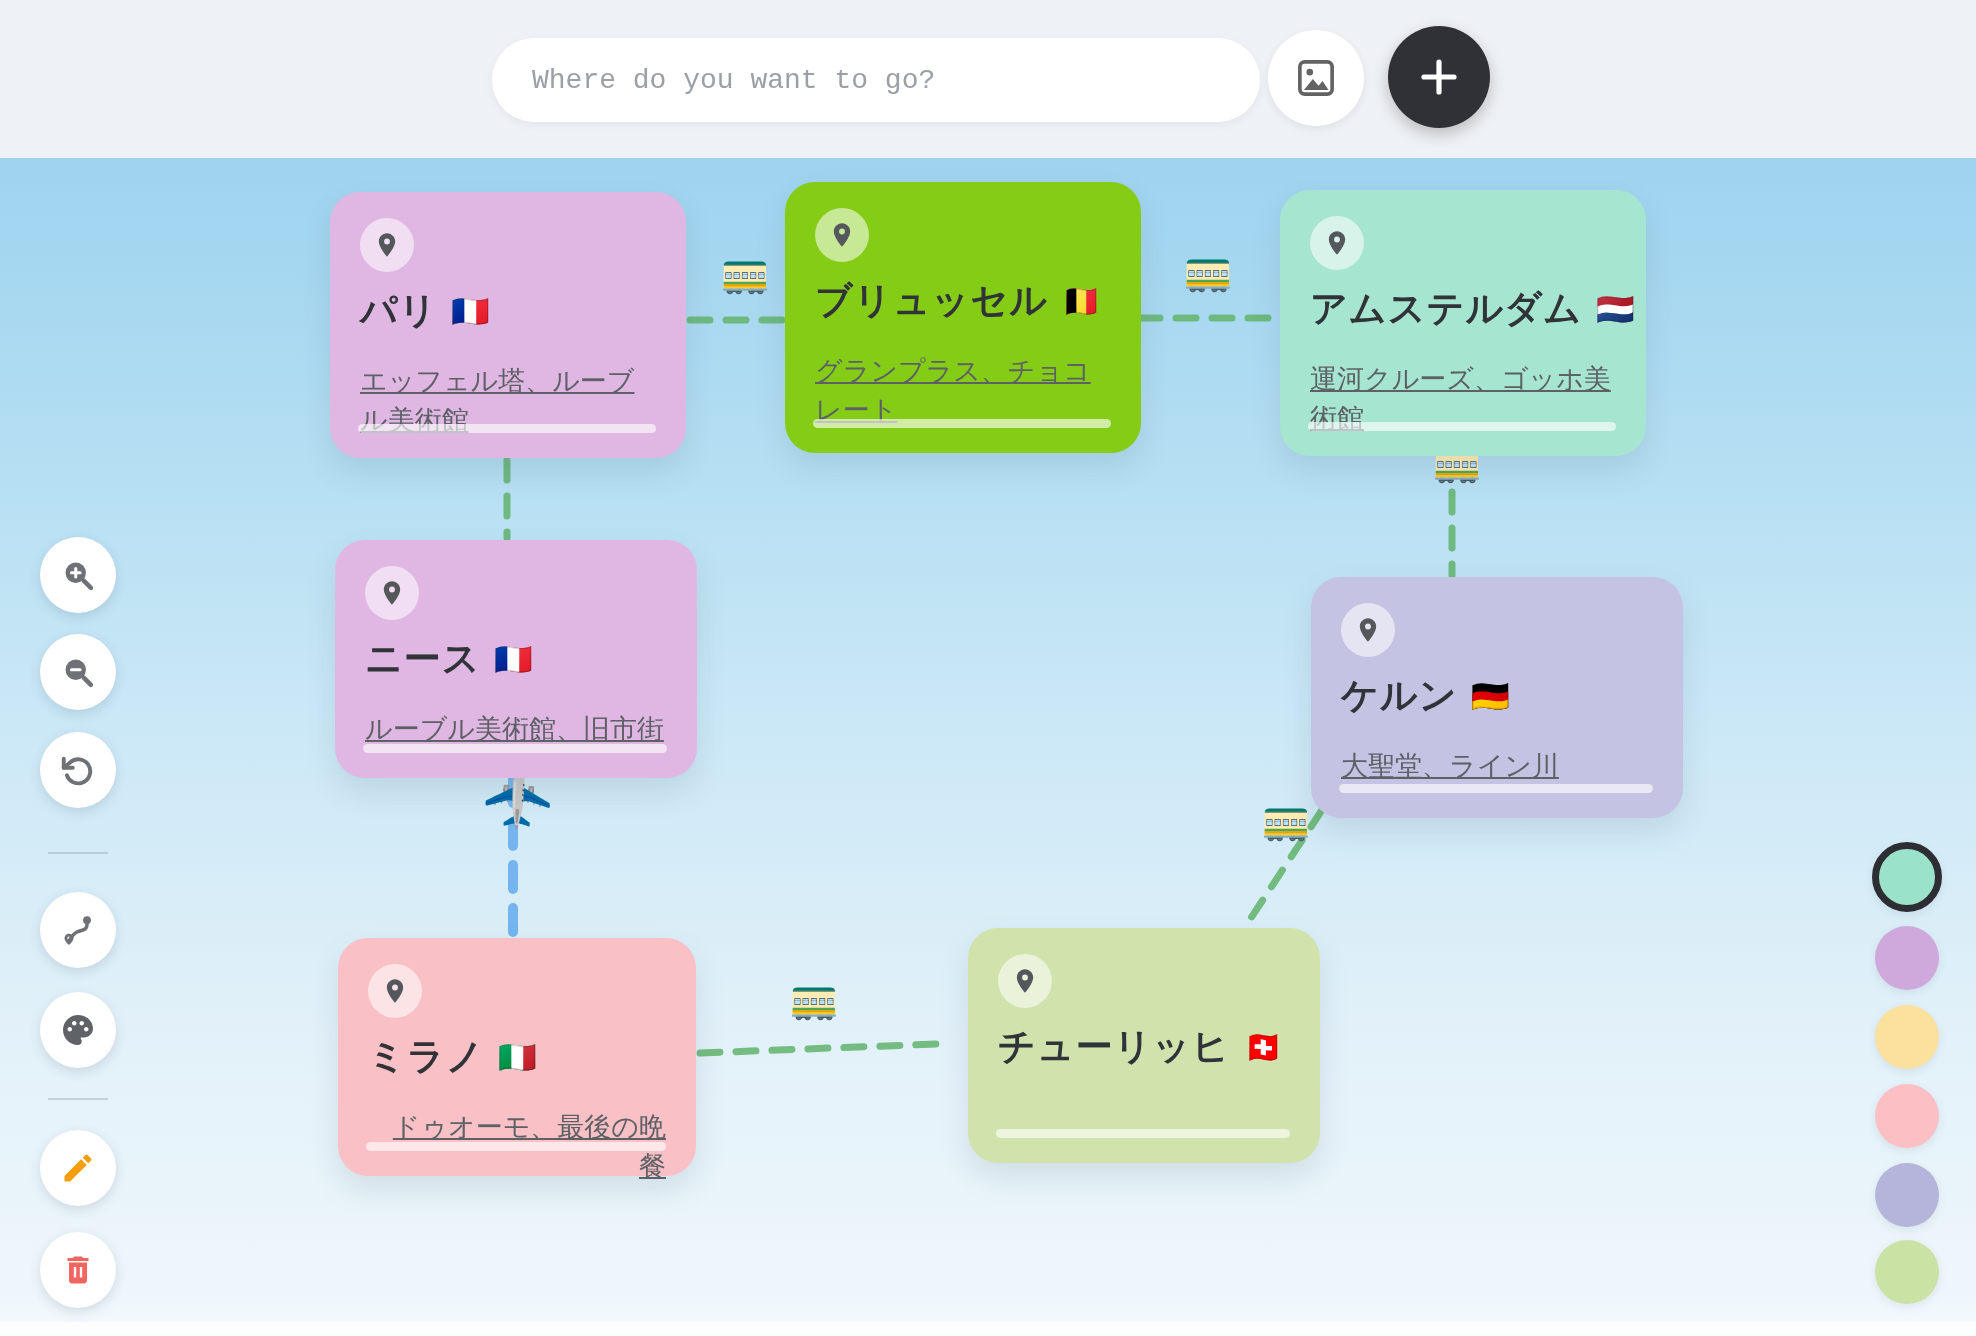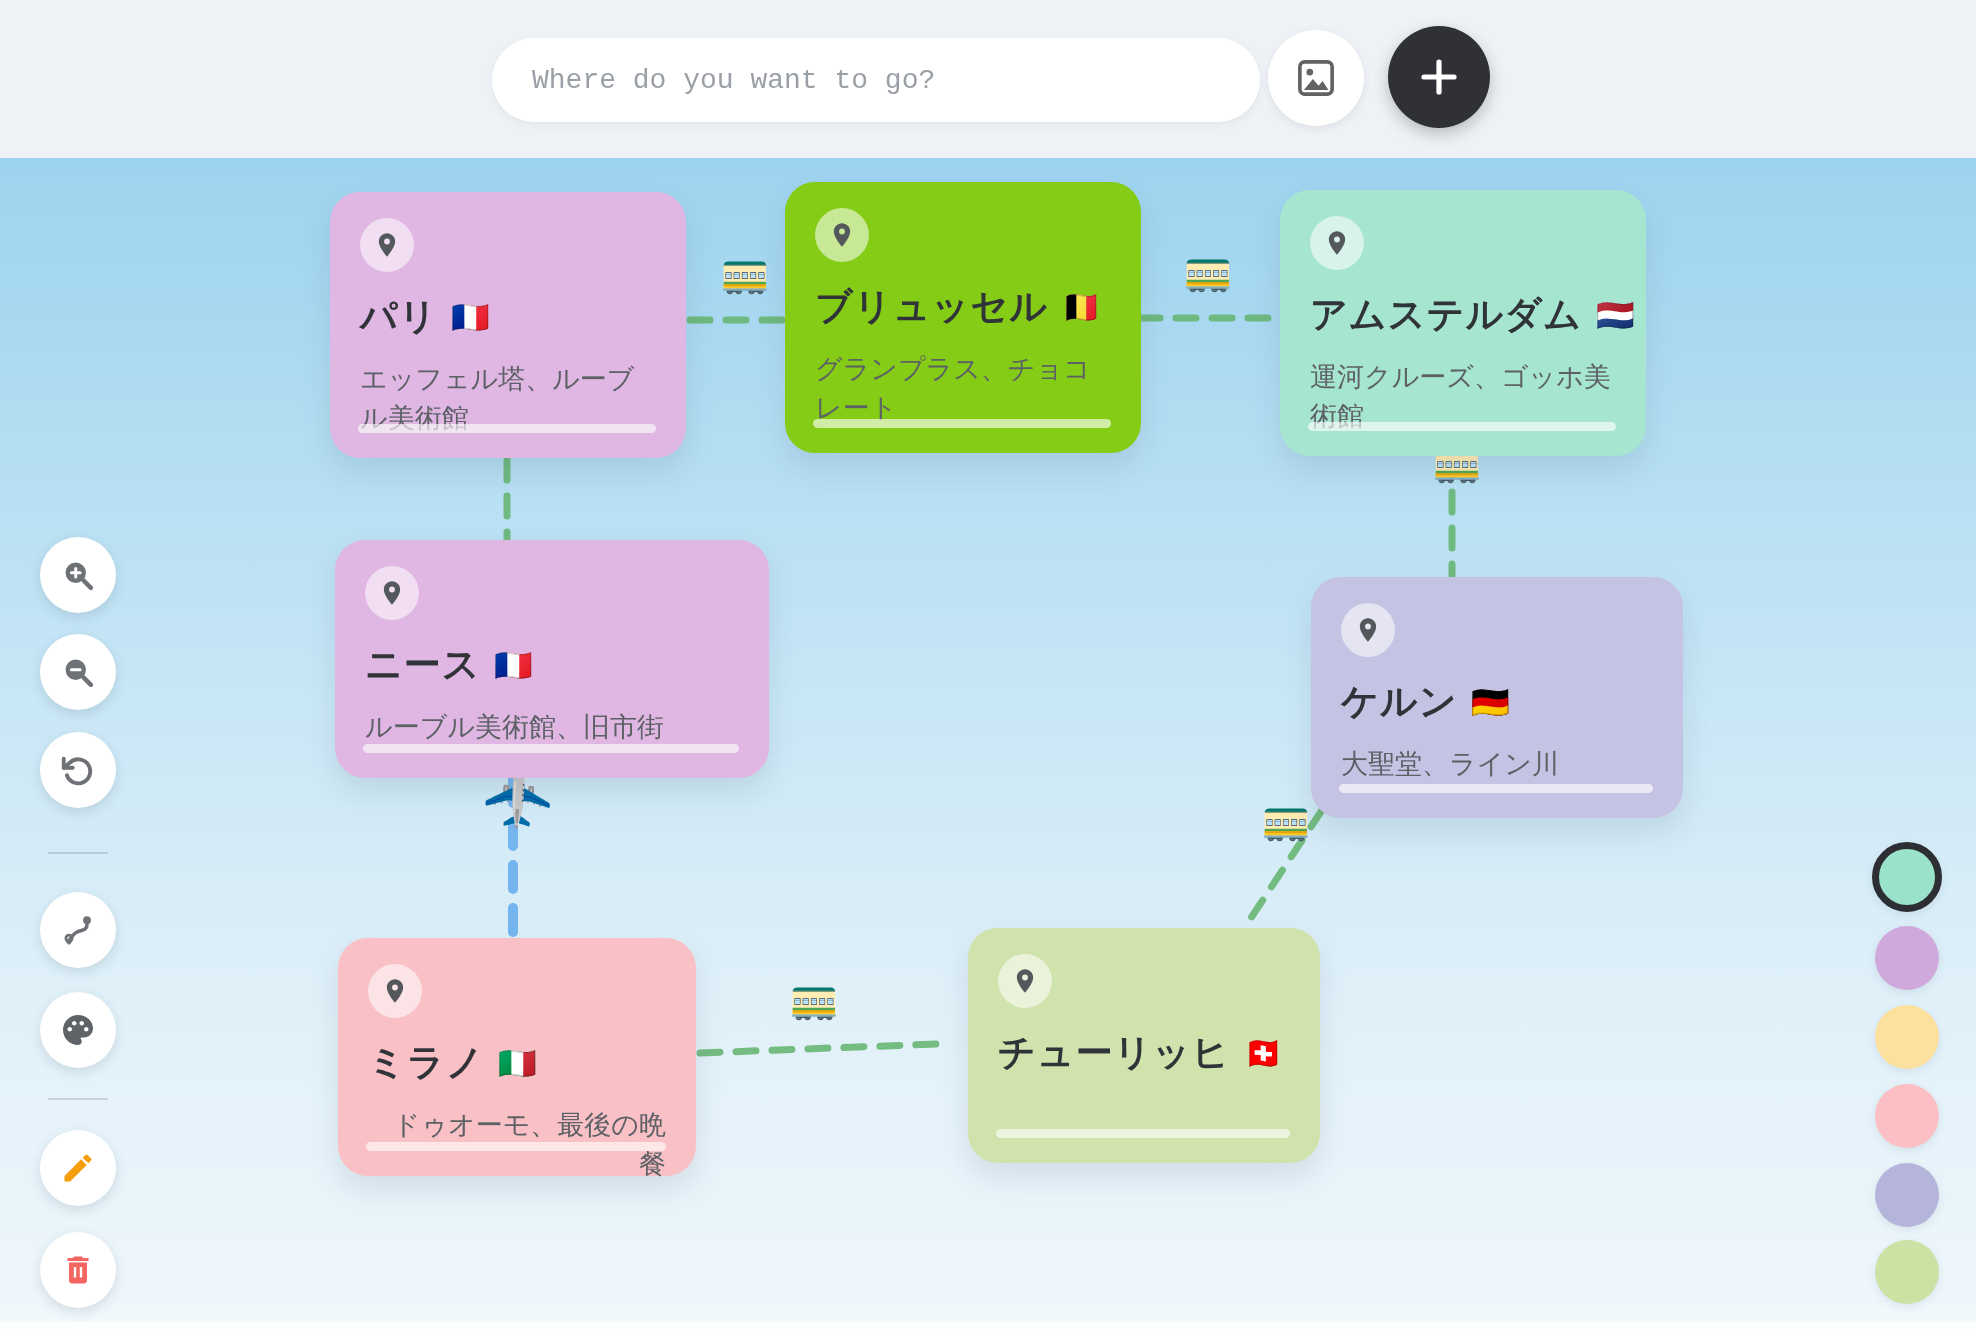--- a/index.html
+++ b/index.html
@@ -33,31 +33,31 @@
 
   .marker { position:absolute; font-size:40px; line-height:1; pointer-events:none;
     font-family:"DejaVu Sans",sans-serif; }
   .marker.plane { font-size:46px; transform:rotate(-42deg); }
 
   
   .card { position:absolute; border-radius:30px; padding:26px 30px;
     box-shadow:0 14px 30px rgba(70,90,110,.14); }
   .pin-circle { width:54px; height:54px; border-radius:50%;
     background:rgba(255,255,255,.55); display:flex; align-items:center; justify-content:center; }
-  .card-title { margin-top:20px; font-size:37px; font-weight:700; color:#303338;
+  .card-title { margin-top:14px; font-size:37px; font-weight:700; color:#303338;
     display:flex; align-items:center; gap:14px; letter-spacing:1px; white-space:nowrap; }
   .card-flag { font-size:31px; font-weight:400; }
-  .card-desc { margin-top:18px; font-size:27px; line-height:1.45; color:#5d6166; }
+  .card-desc { margin-top:26px; font-size:27px; line-height:1.45; color:#5d6166;text-decoration:underline; }
   .card-bar { position:absolute; left:28px; right:30px; bottom:25px; height:9px;
     border-radius:5px; background:rgba(255,255,255,.62); }
 
   .card.paris     { left:330px;  top:192px; width:356px; height:266px; }
   .card.brussels  { left:785px;  top:182px; width:356px; height:271px; }
   .card.amsterdam { left:1280px; top:190px; width:366px; height:266px; }
-  .card.nice      { left:335px;  top:540px; width:434px; height:238px; }
+  .card.nice      { left:335px;  top:540px; width:362px; height:238px; }
   .card.cologne   { left:1311px; top:577px; width:372px; height:241px; }
   .card.milan     { left:338px;  top:938px; width:358px; height:238px;text-align:right; }
   .card.zurich    { left:968px;  top:928px; width:352px; height:235px; }
 
   
   .tool-btn { position:absolute; left:40px; width:76px; height:76px; border-radius:50%;
     background:#ffffff; box-shadow:0 4px 12px rgba(60,80,100,.16);
     display:flex; align-items:center; justify-content:center; cursor:pointer; }
   .divider { position:absolute; left:48px; width:60px; height:2px; background:rgba(90,100,110,.22); }
 

